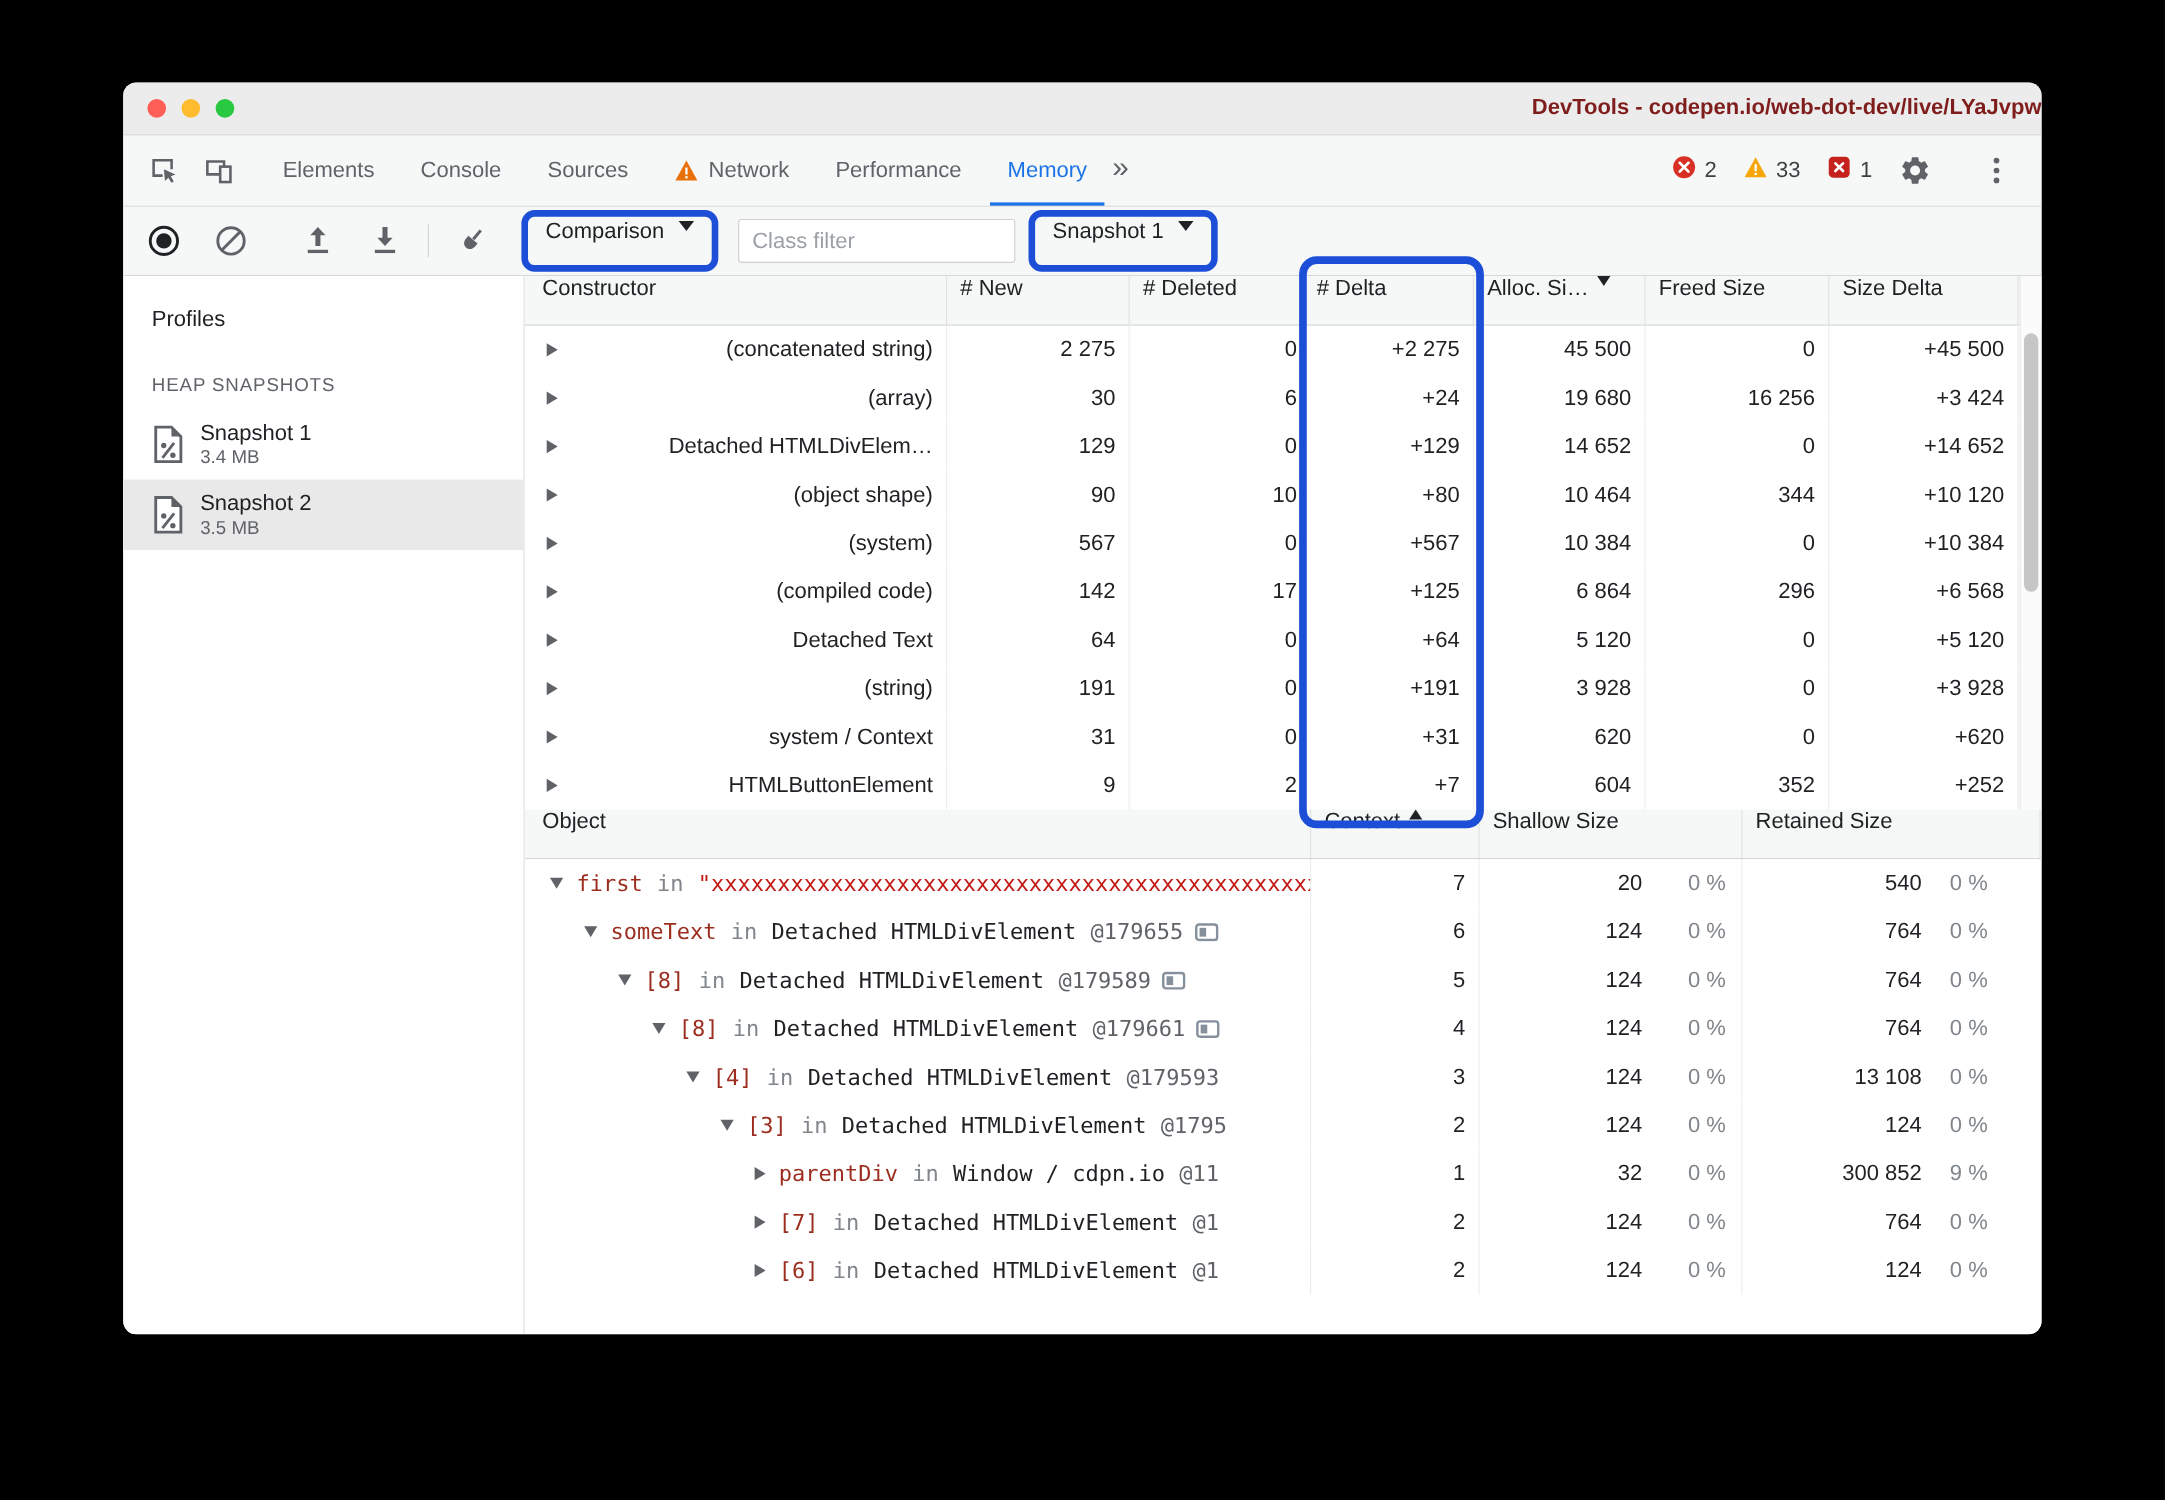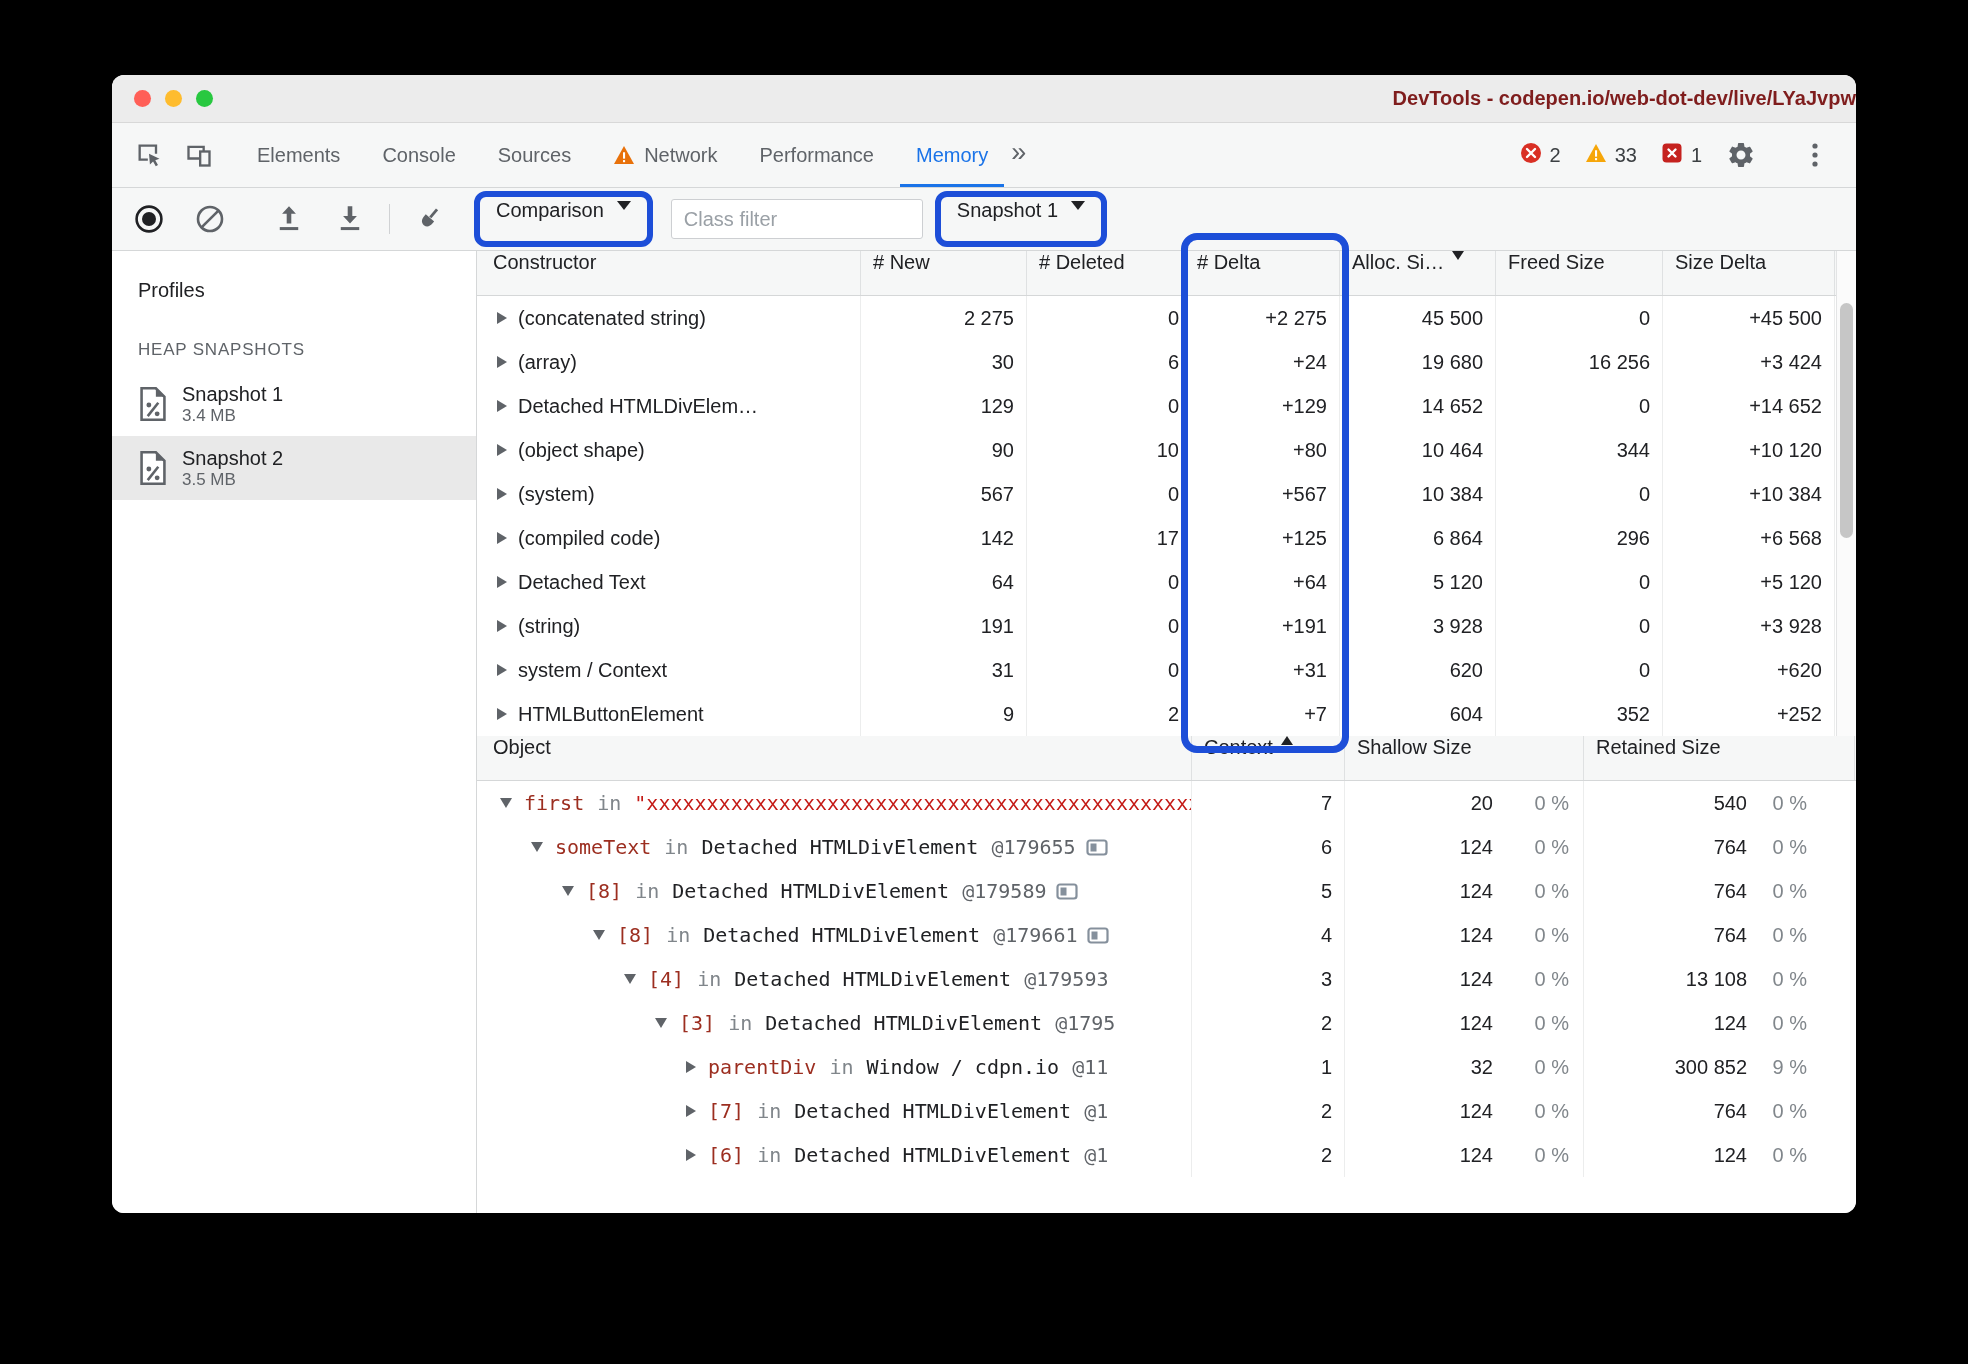--- a/index.html
+++ b/index.html
@@ -52,21 +52,21 @@
   .ctable{position:relative}
   .ghead{display:flex;height:45px;background:#f6f7f7;border-bottom:1px solid #d5d7d8;align-items:center;
          font-size:20px;color:#202124}
   .hcell{display:flex;height:100%;padding-left:12px;border-right:1px solid #dfe1e2;gap:8px;
          overflow:hidden;white-space:nowrap}
   .hcell.first{padding-left:16px}
   .w0{width:384px}.w1{width:166px}.w2{width:158px}.w3{width:155px}.w4{width:156px}.w5{width:167px}.w6{width:172px}
   .crow{display:flex;height:44px;align-items:center;font-size:20px;color:#202124}
   .ccell{height:100%;display:flex;align-items:center;border-right:1px solid #eceded;
          justify-content:flex-end;padding-right:12px;white-space:nowrap;overflow:hidden}
-  .ccell.namec{justify-content:flex-start;padding-left:20px;gap:11px}
+  .ccell.namec{justify-content:space-between;padding-left:20px;gap:11px}
   .ccell.w2{padding-right:5px}
   .sort-down{width:0;height:0;border-left:6px solid transparent;border-right:6px solid transparent;border-top:9px solid #202124}
   .sort-up{width:0;height:0;border-left:6px solid transparent;border-right:6px solid transparent;border-bottom:9px solid #202124}
   .tri-r{width:0;height:0;border-left:10px solid #5f6368;border-top:6px solid transparent;border-bottom:6px solid transparent;flex-shrink:0}
   .tri-d{width:0;height:0;border-top:10px solid #5f6368;border-left:6px solid transparent;border-right:6px solid transparent;flex-shrink:0}
   .vscroll{position:absolute;right:0;top:0;width:20px;height:485px;border-left:1px solid #e3e4e5;background:#fbfbfb}
   .vthumb{position:absolute;left:3px;right:3px;top:52px;height:235px;background:#c6c6c6;border-radius:8px}
   
   .retbar{margin-top:9px;height:42px;background:#f6f7f7;border-top:1px solid #d5d7d8;border-bottom:1px solid #d5d7d8;
           display:flex;align-items:center;font-size:20px;color:#202124;padding:0 18px}

